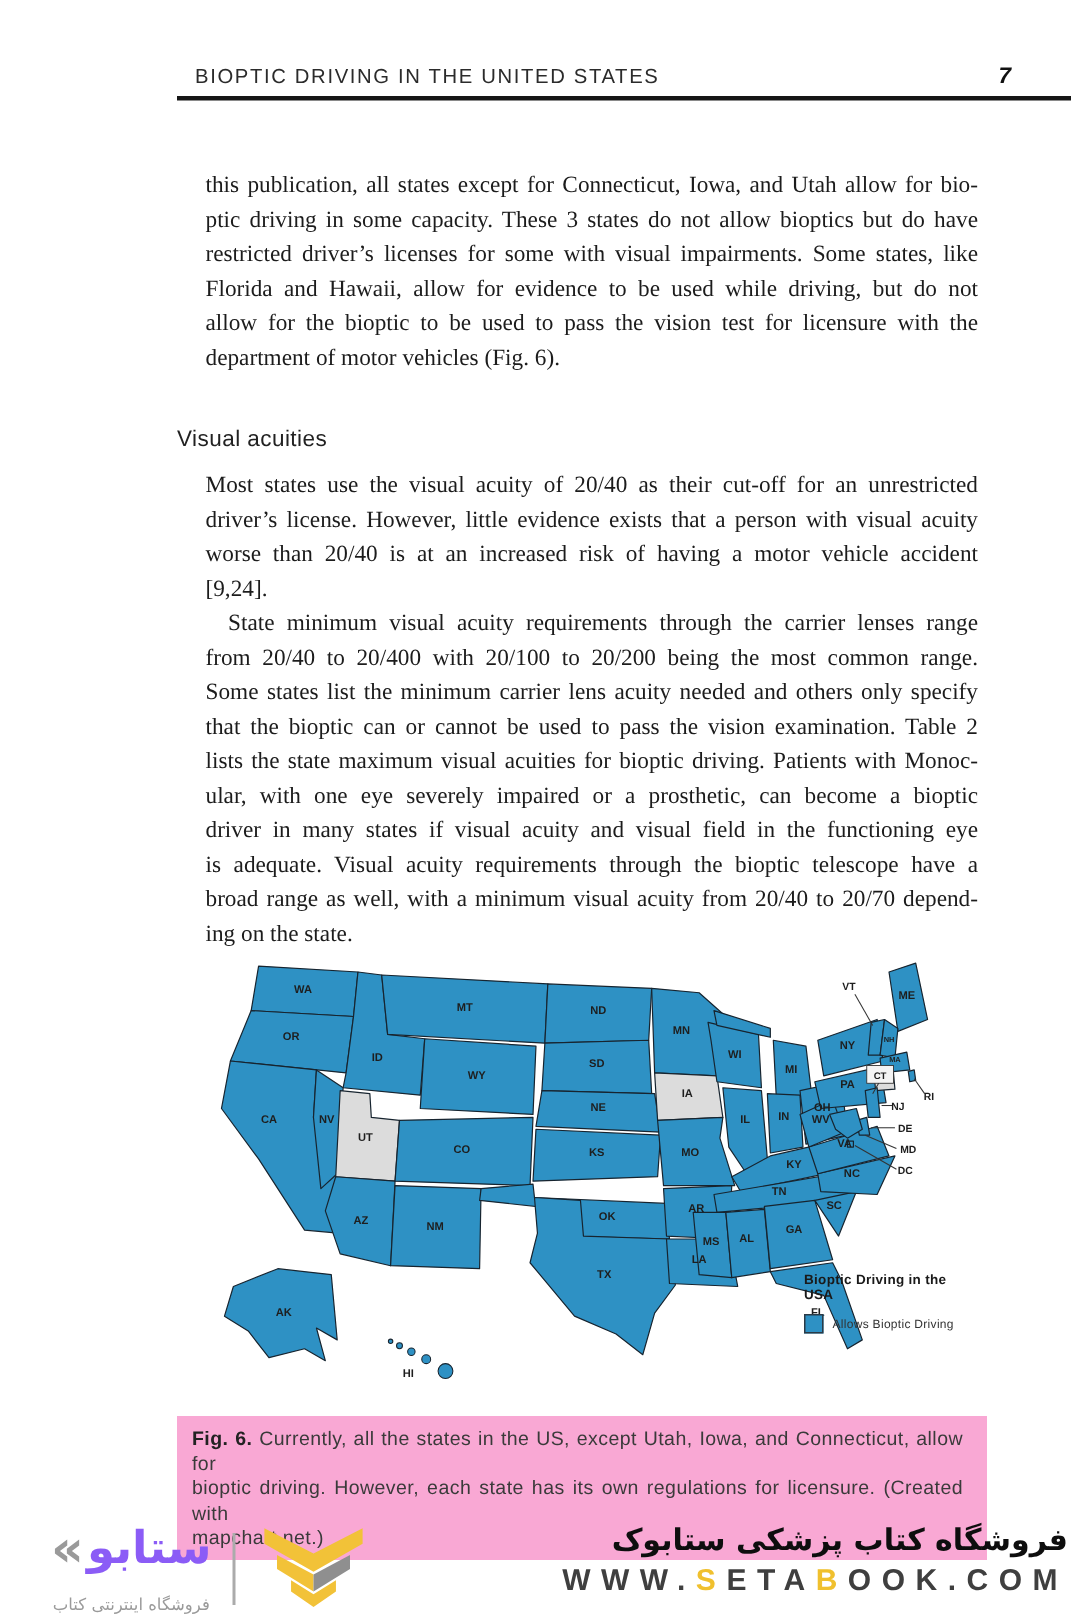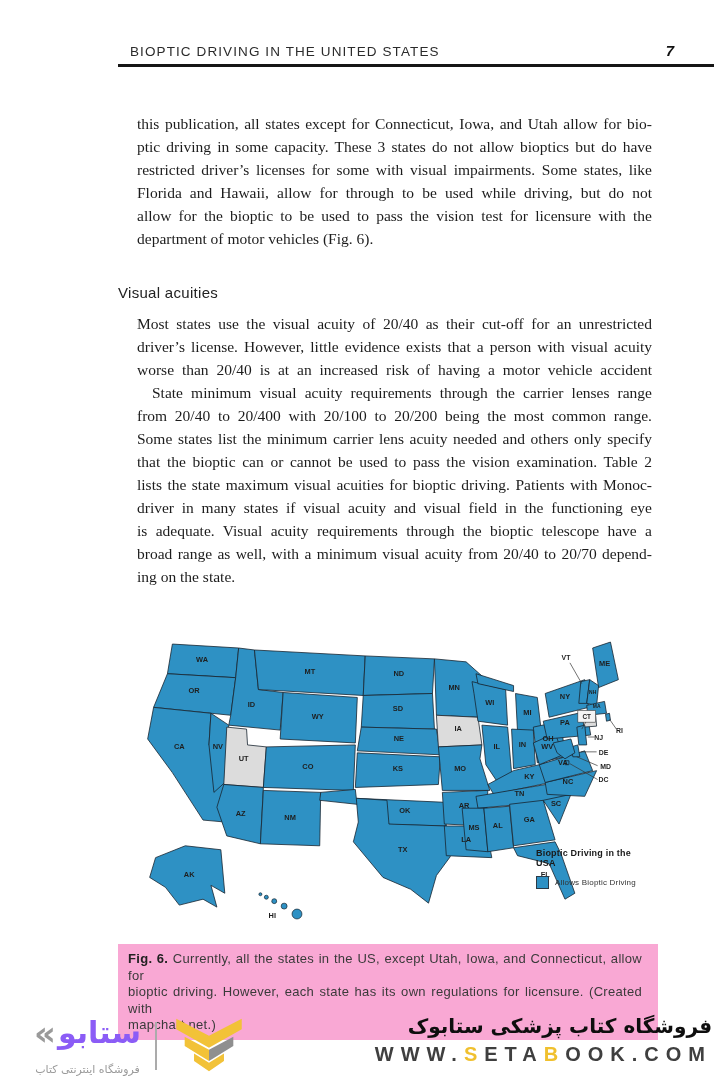--- a/index.html
+++ b/index.html
@@ -72,36 +72,38 @@
     <span class="title">BIOPTIC DRIVING IN THE UNITED STATES</span>
     <span class="pageno">7</span>
   </div>
   <div class="head-rule"></div>
 
   <div class="article">
     <div class="para" id="para1">
         <div class="pline">this publication, all states except for Connecticut, Iowa, and Utah allow for bio-</div>
         <div class="pline">ptic driving in some capacity. These 3 states do not allow bioptics but do have</div>
         <div class="pline">restricted driver’s licenses for some with visual impairments. Some states, like</div>
-        <div class="pline">Florida and Hawaii, allow for through to be used while driving, but do not</div>
+        <div class="pline">Florida and Hawaii, allow for evidence to be used while driving, but do not</div>
         <div class="pline">allow for the bioptic to be used to pass the vision test for licensure with the</div>
         <div class="pline last">department of motor vehicles (Fig. 6).</div>
       </div>
     <div class="section-heading">Visual acuities</div>
     <div class="para" id="para2">
         <div class="pline">Most states use the visual acuity of 20/40 as their cut-off for an unrestricted</div>
         <div class="pline">driver’s license. However, little evidence exists that a person with visual acuity</div>
         <div class="pline">worse than 20/40 is at an increased risk of having a motor vehicle accident</div>
+        <div class="pline last">[9,24].</div>
       </div>
     <div class="para" id="para3">
         <div class="pline indent">State minimum visual acuity requirements through the carrier lenses range</div>
         <div class="pline">from 20/40 to 20/400 with 20/100 to 20/200 being the most common range.</div>
         <div class="pline">Some states list the minimum carrier lens acuity needed and others only specify</div>
         <div class="pline">that the bioptic can or cannot be used to pass the vision examination. Table 2</div>
         <div class="pline">lists the state maximum visual acuities for bioptic driving. Patients with Monoc-</div>
+        <div class="pline">ular, with one eye severely impaired or a prosthetic, can become a bioptic</div>
         <div class="pline">driver in many states if visual acuity and visual field in the functioning eye</div>
         <div class="pline">is adequate. Visual acuity requirements through the bioptic telescope have a</div>
         <div class="pline">broad range as well, with a minimum visual acuity from 20/40 to 20/70 depend-</div>
         <div class="pline last">ing on the state.</div>
       </div>
   </div>
 
   <div class="figure">
     <svg id="usmap" width="534" height="297" viewBox="0 0 540 300">
         <polygon points="55,10 122,14 119,44 50,40" fill="#2e91c4" stroke="#17242f" stroke-width="0.8" stroke-linejoin="round"></polygon>

